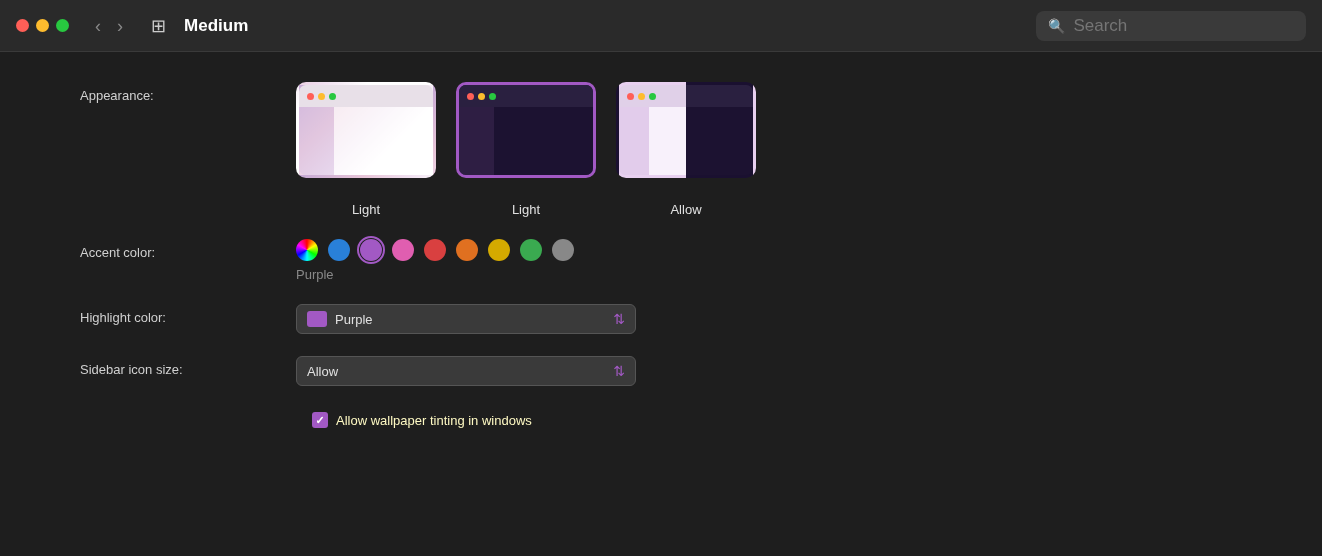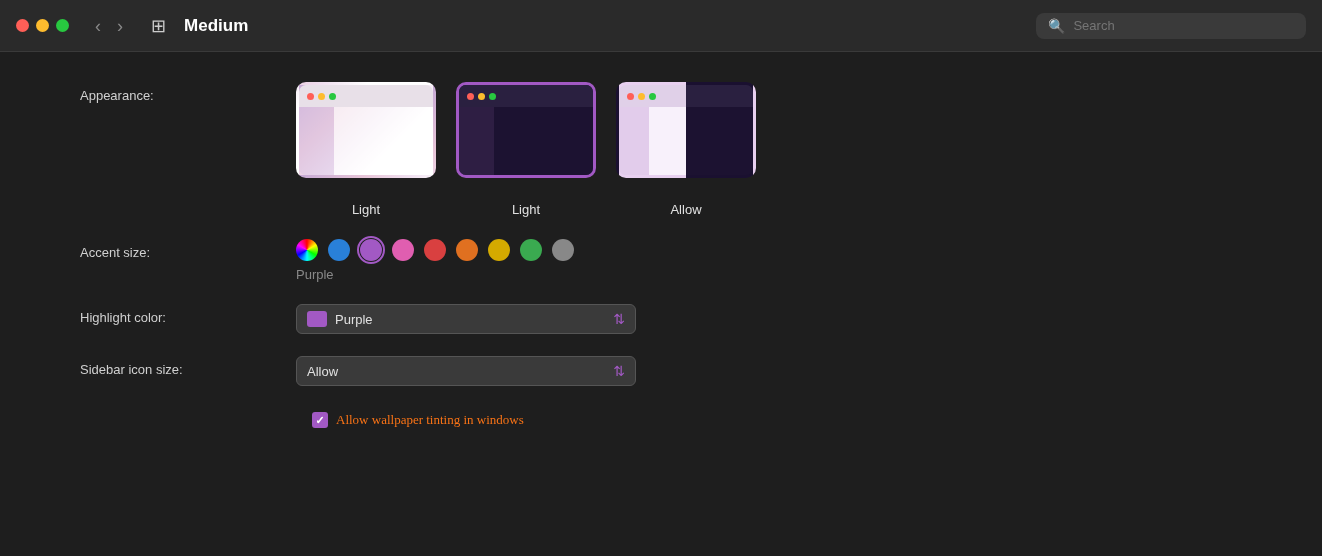--- a/index.html
+++ b/index.html
@@ -89,21 +89,21 @@
     .search-icon-svg {
       color: #888;
       font-size: 14px;
     }
 
     .search-input {
       background: none;
       border: none;
       outline: none;
       color: #888;
-      font-size: 13px;
+      font-size: 17px;
       flex: 1;
     }
 
     
     .content {
       padding: 30px 80px;
     }
 
     
     .setting-row {
@@ -346,22 +346,21 @@
     }
 
     .checkbox-check {
       color: white;
       font-size: 11px;
       font-weight: bold;
     }
 
     .checkbox-label {
       font-size: 13px;
-      color: #f97316;
-      font-family: Liberation Serif, serif;
+      color: #fef9c3;
     }
   </style>
 </head>
 <body>
 
 <div class="titlebar">
   <div class="traffic-lights">
     <div class="traffic-light tl-red"></div>
     <div class="traffic-light tl-yellow"></div>
     <div class="traffic-light tl-green"></div>
@@ -435,21 +434,21 @@
             </div>
           </div>
           <span class="appearance-label">Allow</span>
         </div>
 
       </div>
     </div>
   </div>
 
   <div class="setting-row">
-    <div class="setting-label">Accent size:</div>
+    <div class="setting-label">Accent color:</div>
     <div class="setting-control">
       <div class="accent-row">
         <div class="accent-circle accent-multicolor"></div>
         <div class="accent-circle" style="background:#2980d9"></div>
         <div class="accent-circle selected" style="background:#a259c4"></div>
         <div class="accent-circle" style="background:#e05eb0"></div>
         <div class="accent-circle" style="background:#d94040"></div>
         <div class="accent-circle" style="background:#e07020"></div>
         <div class="accent-circle" style="background:#d4aa00"></div>
         <div class="accent-circle" style="background:#3aaa50"></div>

